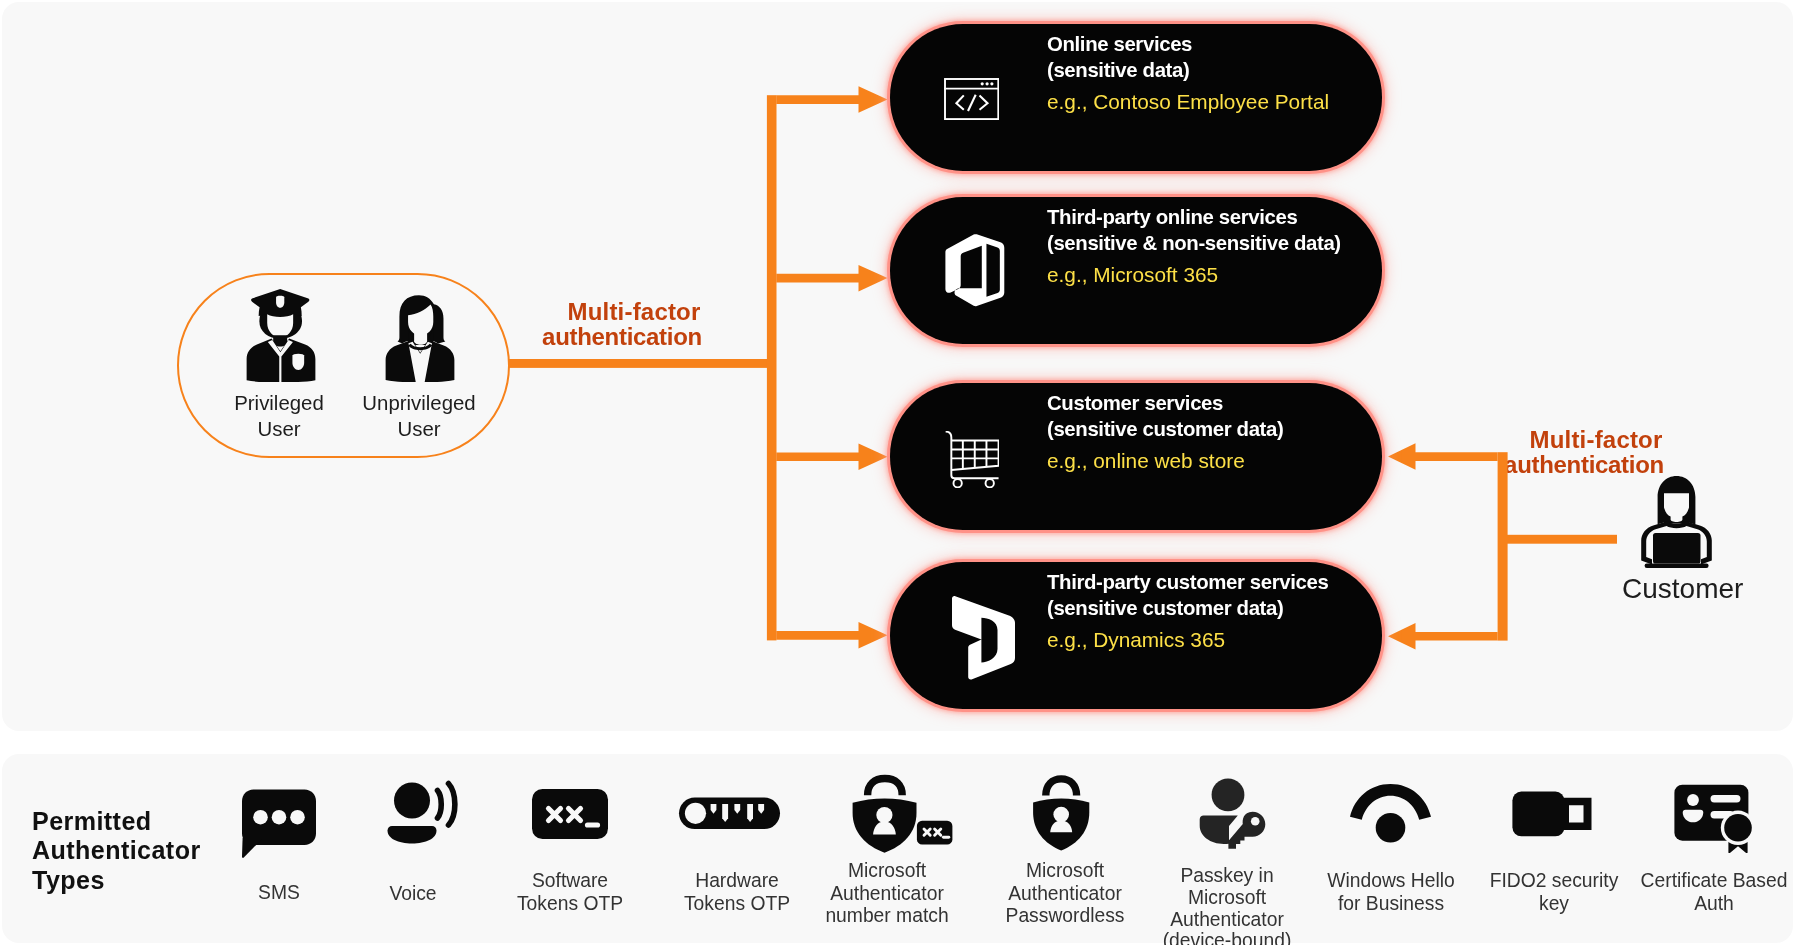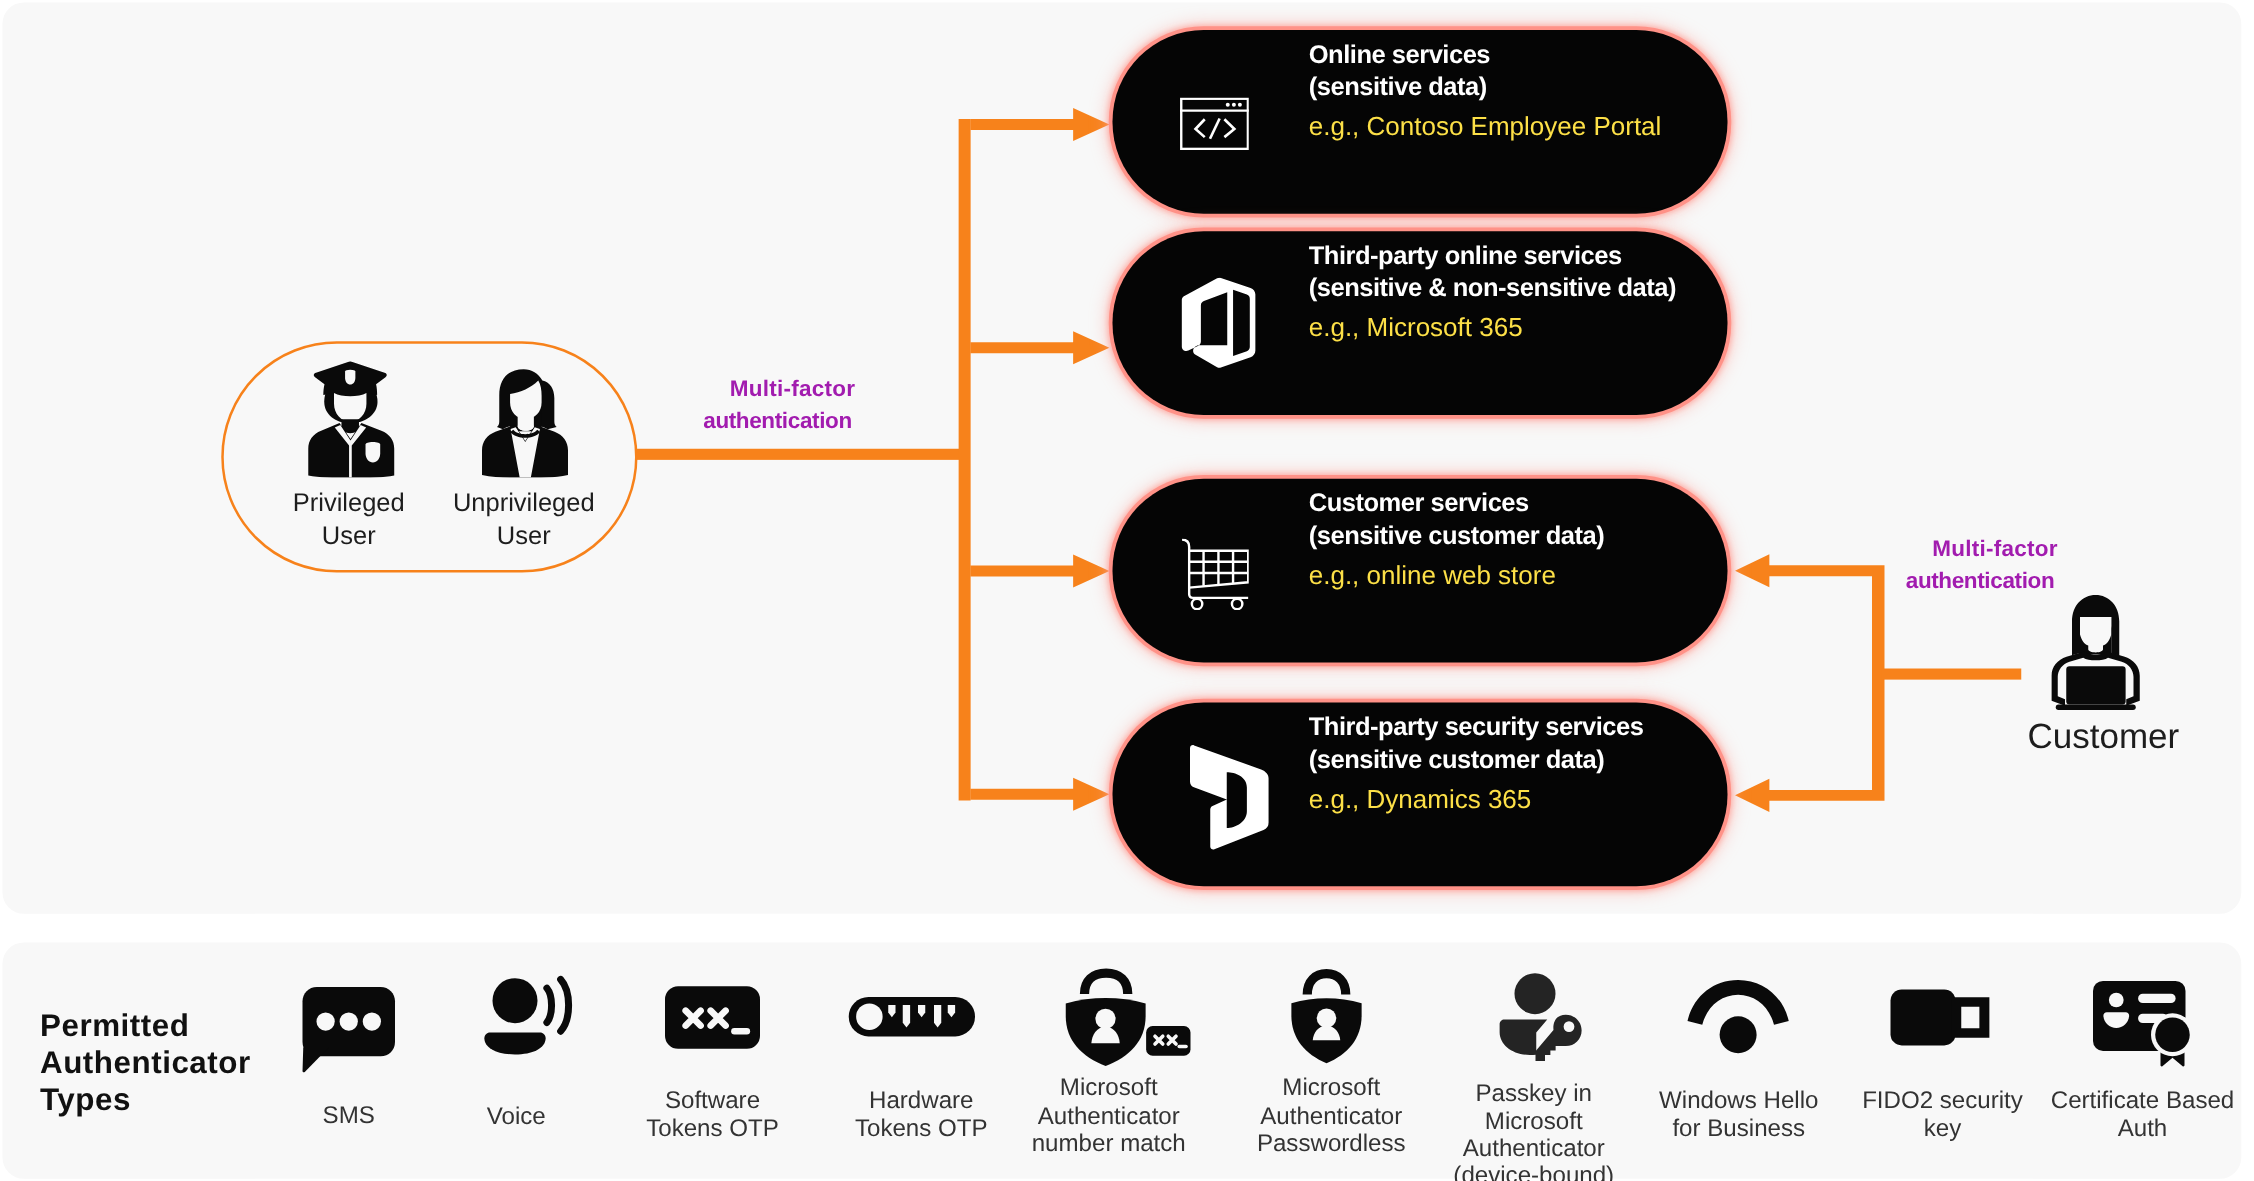--- a/index.html
+++ b/index.html
@@ -19,42 +19,42 @@
   .user-cell{position:absolute;top:0;width:140px;height:100%;}
   .user-cell .u-icon{position:absolute;}
   #user-priv .u-icon{left:37px;top:13.5px;width:70px;height:93.7px;}
   #user-unpriv .u-icon{left:36px;top:19.5px;width:70px;height:87.5px;}
   .user-cell .u-label{position:absolute;left:0;width:100%;top:116px;text-align:center;
        font-size:20.4px;line-height:25.5px;color:#1d1d1d;}
   #user-priv{left:30px;}
   #user-unpriv{left:170px;}
 
   
-  .mfa-label{position:absolute;font-weight:bold;font-size:18px;line-height:25.5px;
-       color:#a21caf;letter-spacing:-0.3px;white-space:nowrap;}
+  .mfa-label{position:absolute;font-weight:bold;font-size:24px;line-height:25.5px;
+       color:#c2410c;letter-spacing:-0.3px;white-space:nowrap;}
   .mfa-label .l1{position:absolute;left:12px;top:0;width:100%;text-align:center;letter-spacing:0.2px;}
   .mfa-label .l2{position:absolute;left:0;top:25.5px;width:100%;text-align:center;}
   #mfa-left{left:541px;top:298.5px;width:162px;height:52px;}
   #mfa-right{left:1503px;top:426.5px;width:162px;height:52px;}
 
   
   .svc{position:absolute;left:890px;width:492px;height:147px;background:#050505;
        border-radius:73px;
        box-shadow:0 0 0 3px rgba(255,145,135,.98), 0 0 5px 3.5px rgba(255,150,140,.80), 0 0 13px 6px rgba(255,165,155,.40);}
   .svc .svc-icon{position:absolute;display:flex;align-items:center;justify-content:center;}
   .svc .svc-text{position:absolute;left:157px;top:0;height:176px;
        display:flex;flex-direction:column;justify-content:flex-start;padding-top:8px;box-sizing:border-box;}
   .svc .t1{font-size:20.4px;line-height:25.8px;font-weight:bold;color:#ffffff;white-space:nowrap;letter-spacing:-0.38px;}
   .svc .t2{font-size:20.8px;line-height:25.8px;color:#fde047;white-space:nowrap;margin-top:5.5px;letter-spacing:0px;}
   #svc1 .svc-icon{left:54px;top:54px;width:55.3px;height:42.1px;}
   #svc2 .svc-icon{left:53px;top:33px;width:63px;height:82px;}
   #svc3 .svc-icon{left:55px;top:48px;width:54px;height:57px;}
   #svc4 .svc-icon{left:61px;top:31px;width:64px;height:89px;}
   #svc1{top:24px;}
-  #svc2{top:185px;}
+  #svc2{top:197px;}
   #svc3{top:383px;}
   #svc4{top:562px;}
 
   
   #customer{position:absolute;left:1622px;top:476px;width:106px;}
   #customer .c-label{margin-top:5px;text-align:center;font-size:28px;color:#1d1d1d;}
 
   
   #perm-title{position:absolute;left:32px;top:806.5px;width:250px;font-weight:bold;
        font-size:25.1px;line-height:29.7px;color:#111111;letter-spacing:0.42px;}
@@ -377,18 +377,18 @@
     </div>
   </div>
 
   <div class="svc" id="svc4">
     <div class="svc-icon">
       <svg width="63" height="84" viewBox="0 0 63 84" aria-hidden="true">
         <path fill="#fff" fill-rule="evenodd" d="M3.3 0.3 L56.9 19.6 C60.6 21.0 63 23.8 63 26.8 V62.0 C63 64.7 61.4 67.1 58.8 68.0 L19.5 83.4 C17.9 84.0 16.2 82.8 16.2 81.1 V51.5 C16.2 50.3 16.9 49.2 18.0 48.7 L29.4 43.5 L3.1 33.8 C1.3 33.1 0 31.3 0 29.3 V2.5 C0 0.8 1.7 -0.4 3.3 0.3 Z M29.4 21.8 V66.4 C36.2 66.4 45.5 61.6 45.5 53.0 V34.0 C45.5 25.3 36.2 21.8 29.4 21.8 Z"></path>
       </svg>
     </div>
     <div class="svc-text">
-      <div class="t1">Third-party security services</div>
+      <div class="t1">Third-party customer services</div>
       <div class="t1">(sensitive customer data)</div>
       <div class="t2">e.g., Dynamics 365</div>
     </div>
   </div>
 </div>
 
 </body></html>

